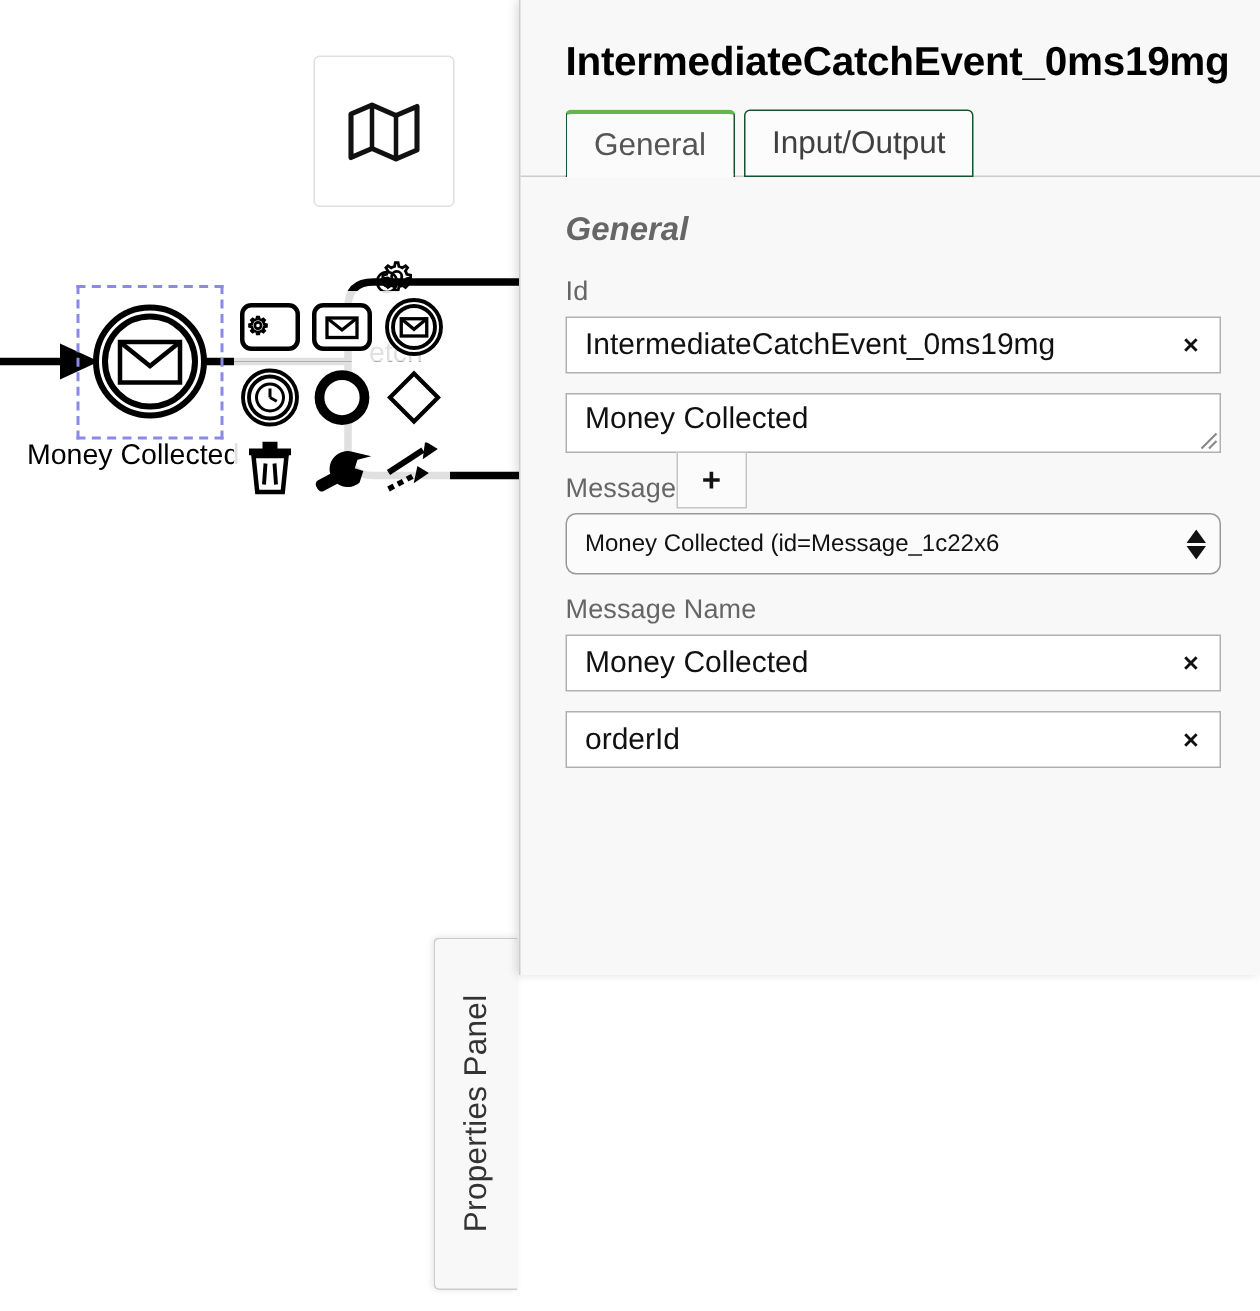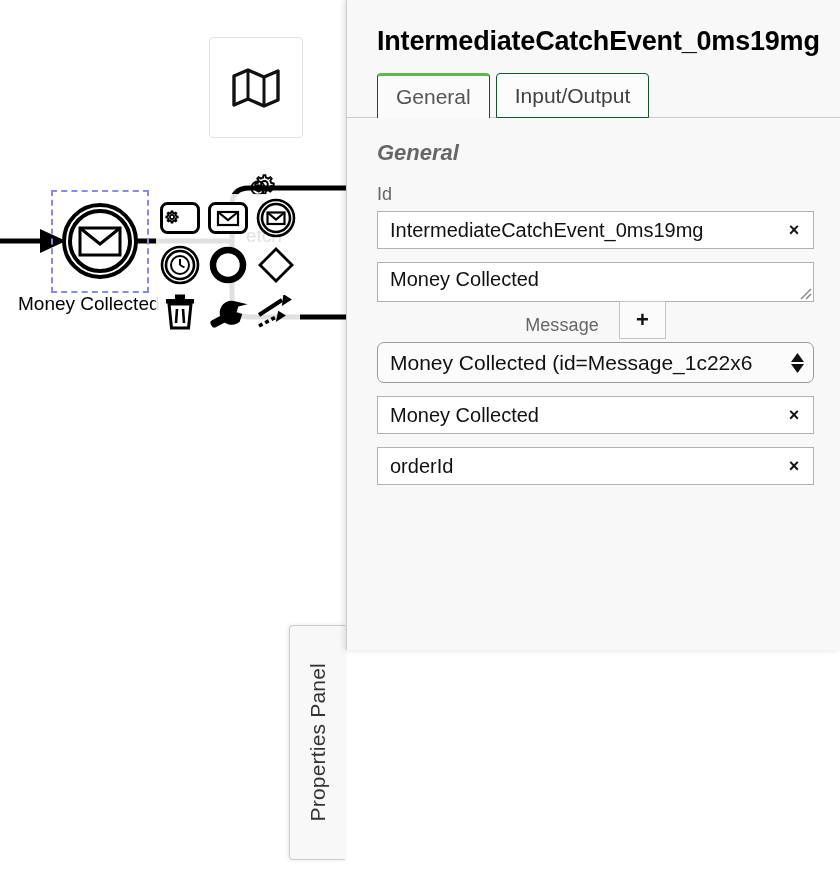--- a/index.html
+++ b/index.html
@@ -224,43 +224,42 @@
   .resize-grip {
     position: absolute;
     right: 1px; bottom: 1px;
     width: 14px; height: 14px;
   }
 
   
   .field-row-head {
     display: flex;
     align-items: flex-start;
-    justify-content: center;
+    justify-content: flex-start;
     width: 437px;
-    gap: 20px;
   }
   .add-btn {
     width: 47px; height: 38px;
     background: #fbfbfb;
     border: 1px solid #c4c4c4;
     display: flex; align-items: center; justify-content: center;
     font-size: 22px;
     font-weight: bold;
     color: #111111;
     margin-top: -14px;
   }
 
   .select-input {
     width: 437px;
     height: 41px;
     background: #fbfbfb;
     border: 1px solid #999999;
     border-radius: 7px;
     padding: 0 16px 0 12px;
-    font-size: 21px;
+    font-size: 16px;
     color: #111111;
     line-height: 39px;
     white-space: nowrap;
     overflow: hidden;
     position: relative;
   }
   .select-arrows {
     position: absolute;
     right: 9px; top: 50%;
     transform: translateY(-50%);
@@ -455,20 +454,21 @@
                 <polygon points="6.5,0 13,9 0,9" fill="#111"></polygon>
               </svg>
             <svg width="13" height="9" viewBox="0 0 13 9">
                 <polygon points="6.5,9 0,0 13,0" fill="#111"></polygon>
               </svg>
           </span>
         </div>
       </div>
 
       <div class="field">
+        <label class="field-label">Message Name</label>
         <div class="input-wrap">
           <div class="text-input">Money Collected</div>
           <div class="clear-btn">×</div>
         </div>
       </div>
 
       <div class="field">
         <div class="input-wrap">
           <div class="text-input">orderId</div>
           <div class="clear-btn">×</div>

